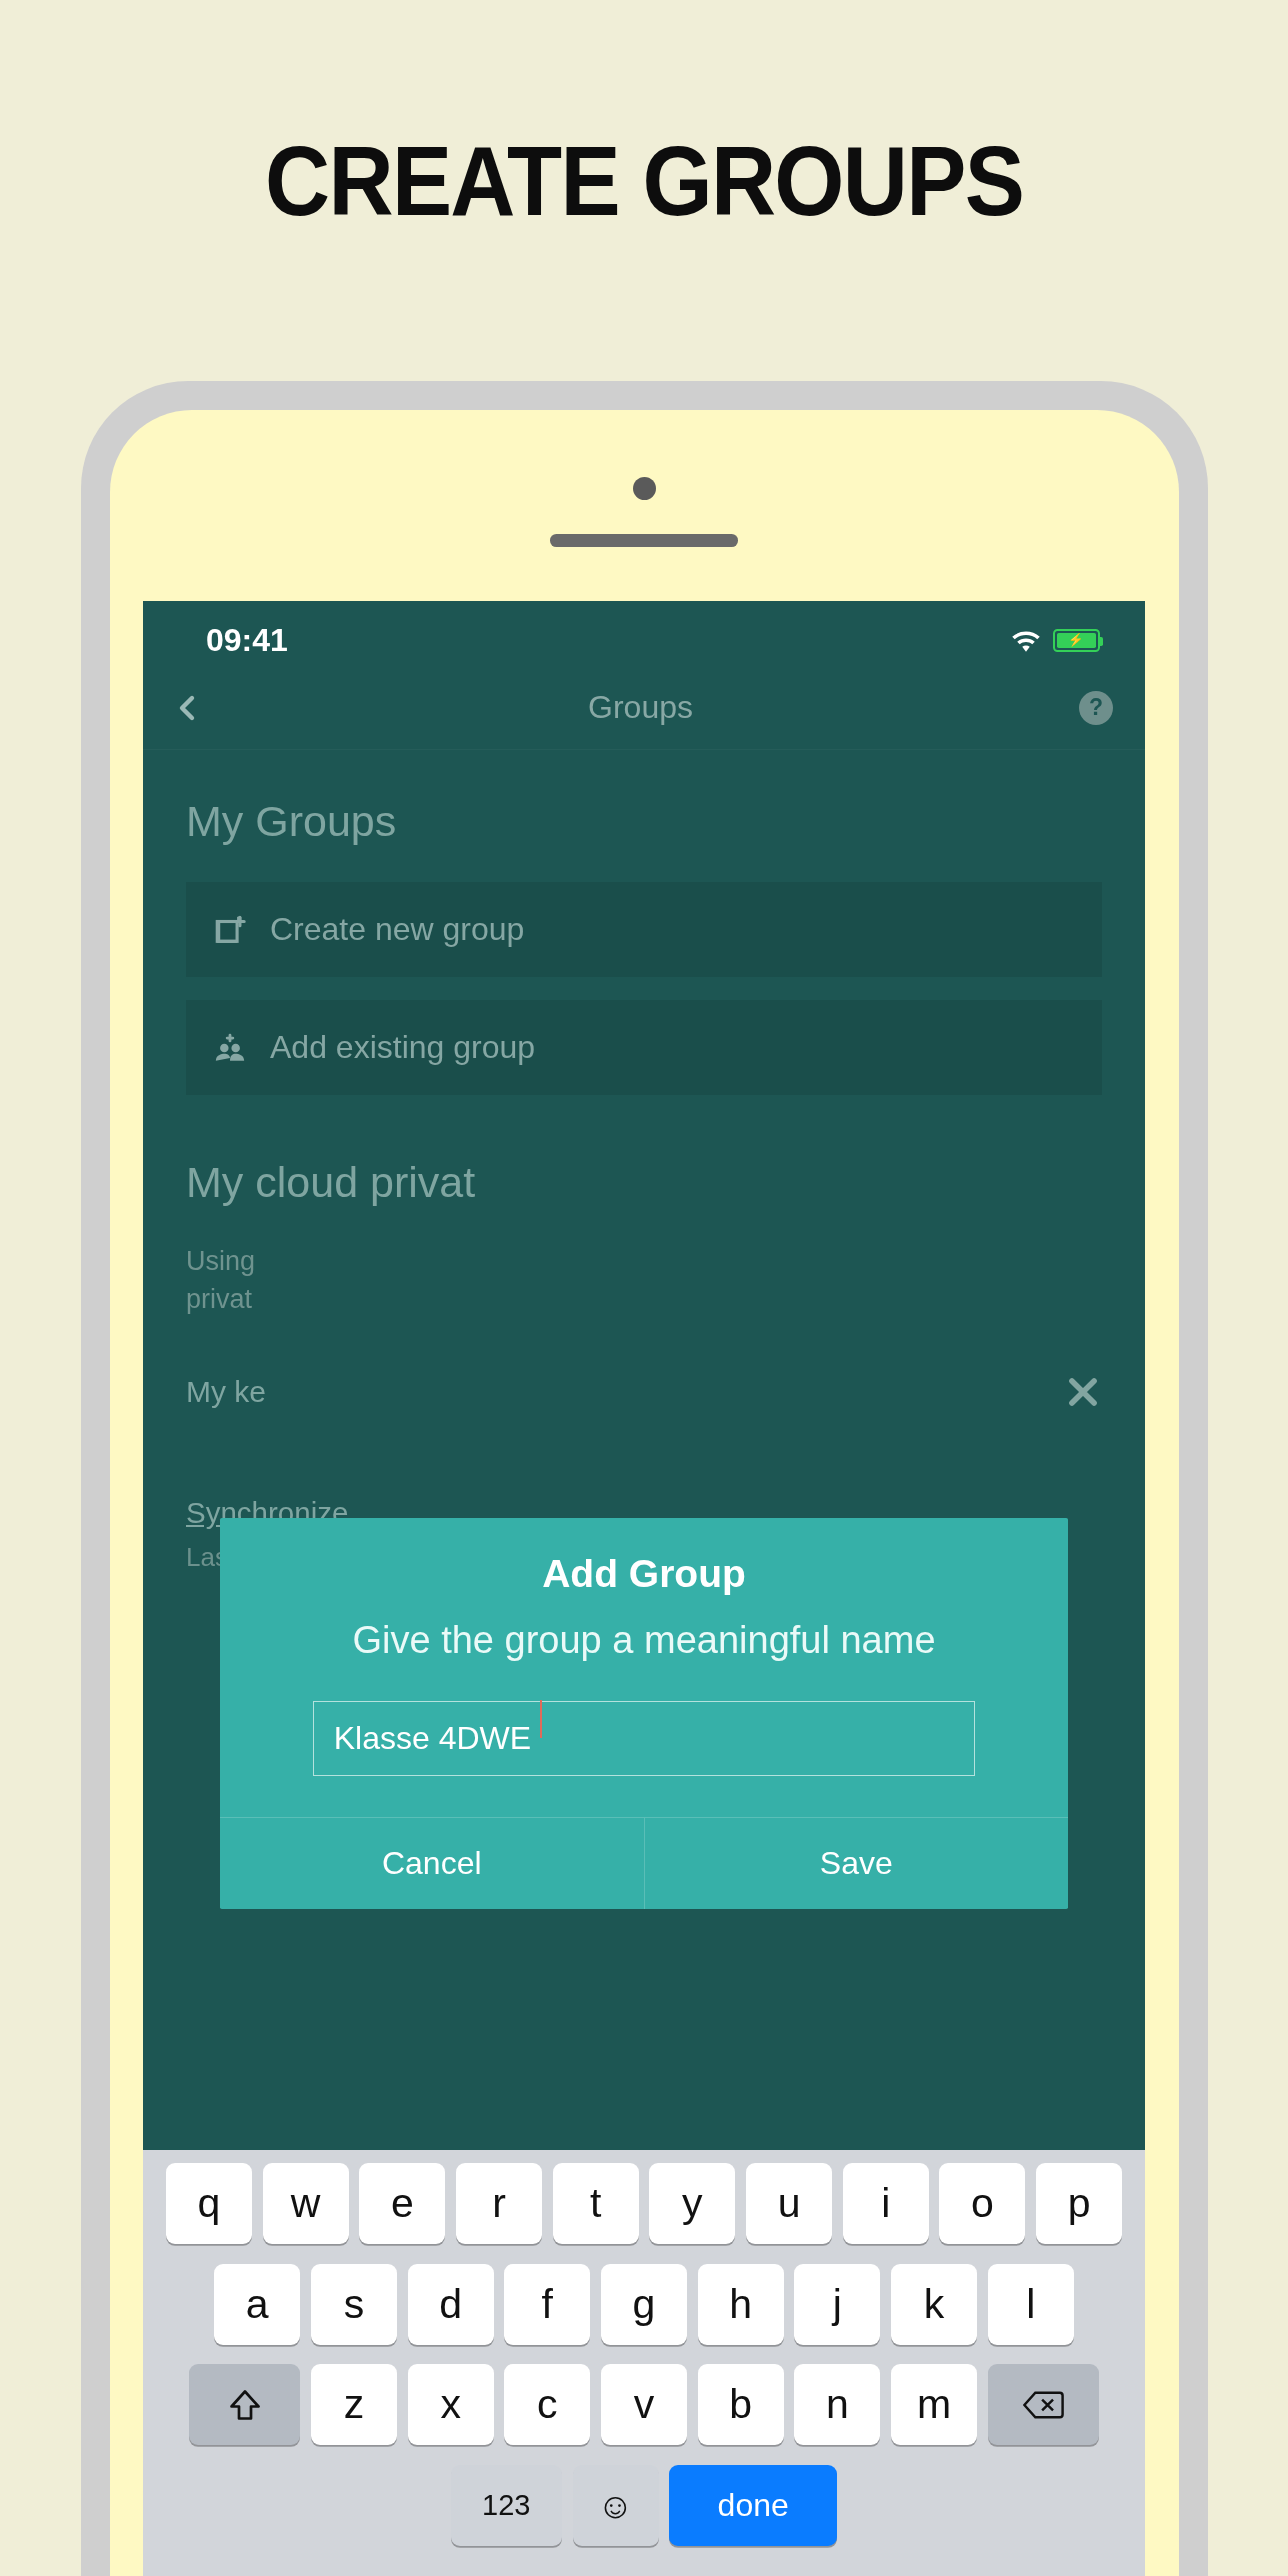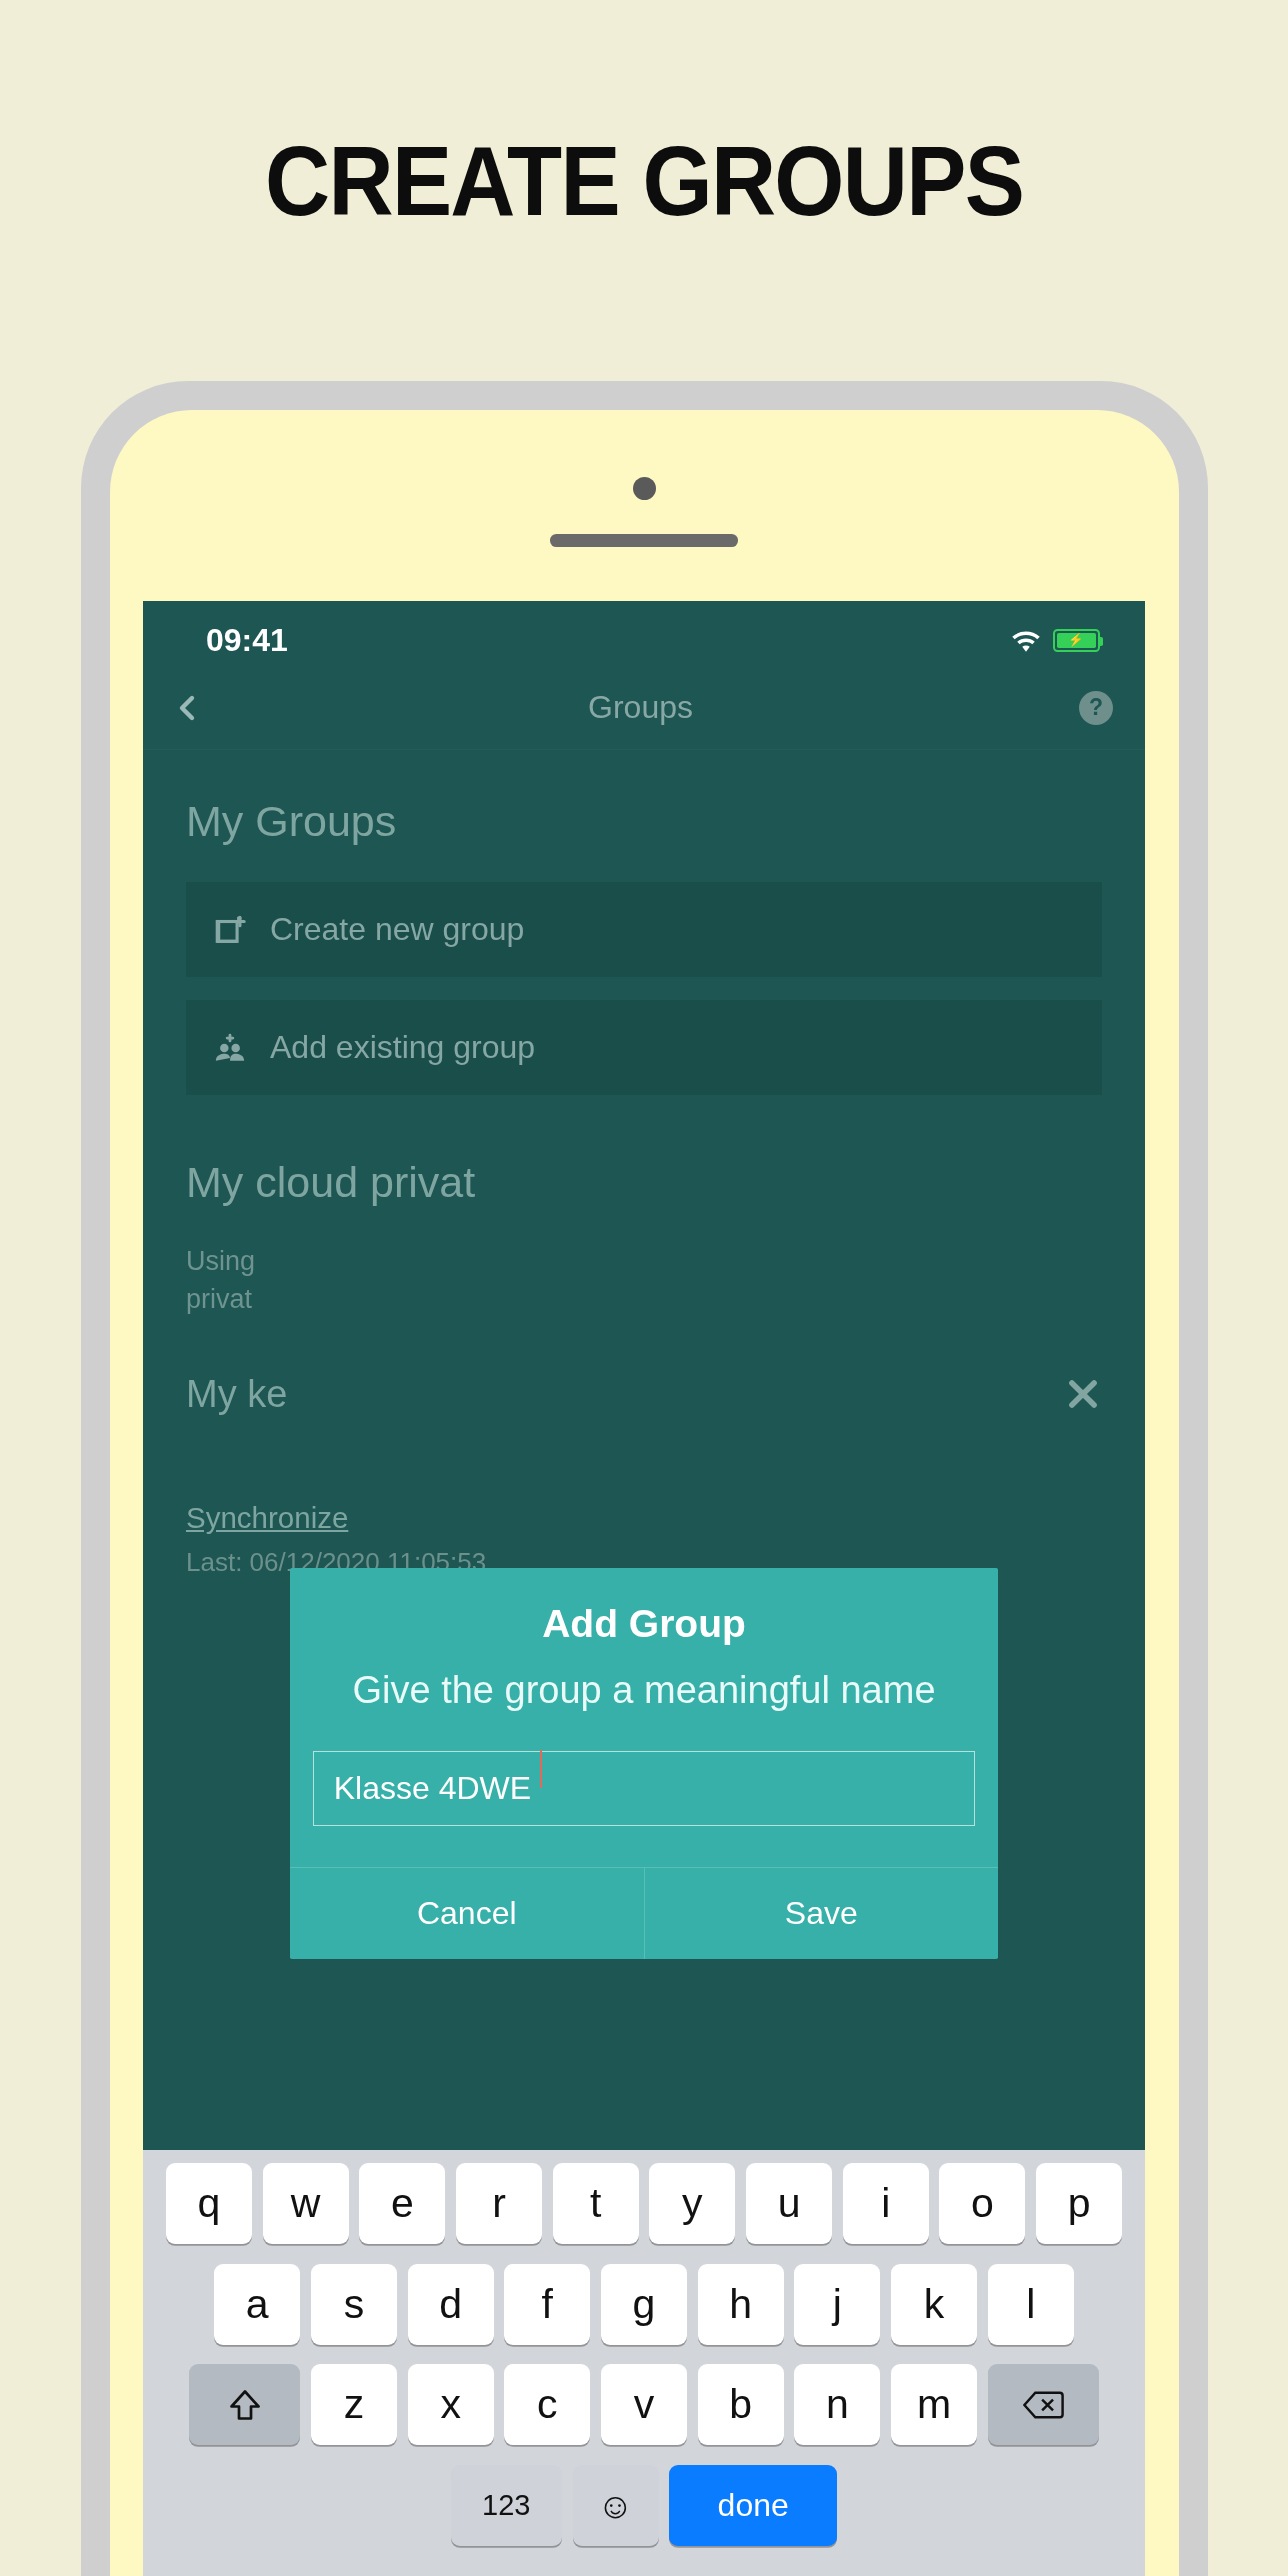--- a/index.html
+++ b/index.html
@@ -97,29 +97,29 @@
   margin-bottom: 23px;
 }
 .list-icon { width: 34px; height: 34px; color: #86a7a4; flex-shrink: 0; }
 .list-label { font-size: 32px; color: #86a7a4; }
 .cloud-section { margin-top: 63px; }
 .cloud-desc { font-size: 27px; color: #6f938f; line-height: 1.4; }
 .key-row {
   display: flex; align-items: center; justify-content: space-between;
   margin-top: 54px;
 }
-.key-label { font-size: 38px; color: #7fa5a1; text-align: center; }
+.key-label { font-size: 30px; color: #7fa5a1; text-align: center; }
 .key-close { width: 38px; height: 38px; color: #82a5a1; }
 .sync-block { margin-top: 85px; }
 .sync-link { font-size: 29.5px; color: #7fa5a1; text-decoration: underline; }
 .sync-time { font-size: 26px; color: #6c918d; margin-top: 12.5px; }
 
 .dialog {
   position: absolute; left: 50%; transform: translateX(-50%);
-  top: 967px; width: 708px;
+  top: 917px; width: 848px;
   background: #36b0a8;
   display: flex; flex-direction: column; align-items: center;
   border-radius: 1.8px;
 }
 .dialog-title { font-size: 39px; font-weight: 700; color: #fff; margin-top: 34px; }
 .dialog-sub { font-size: 38px; color: #eafaf8; margin-top: 23px; }
 .dialog-input {
   width: 662px; margin-top: 39px;
   border: 1.8px solid #b4e2dd; background: transparent;
   padding: 18px 19.7px; font-size: 32px; color: #fff;

